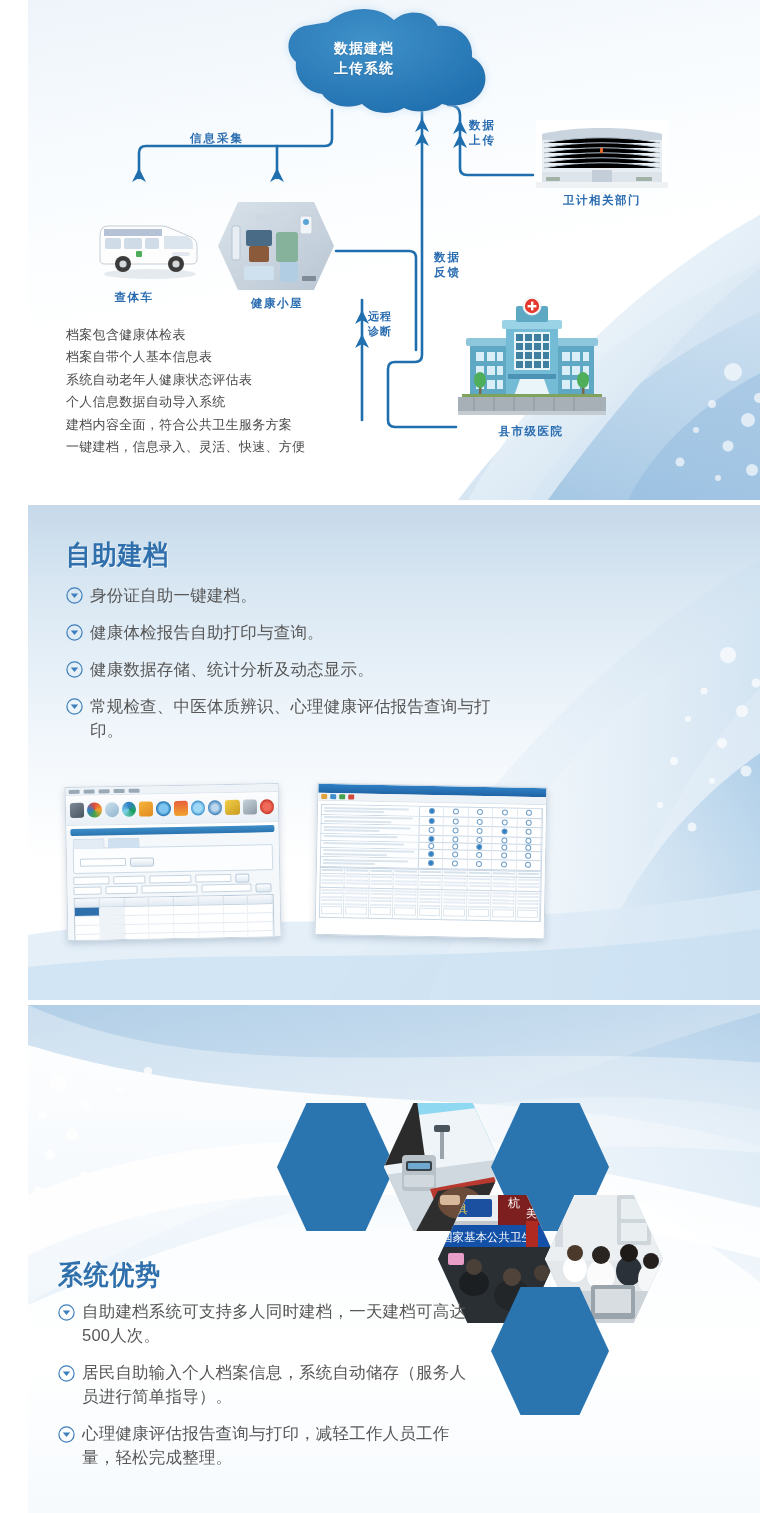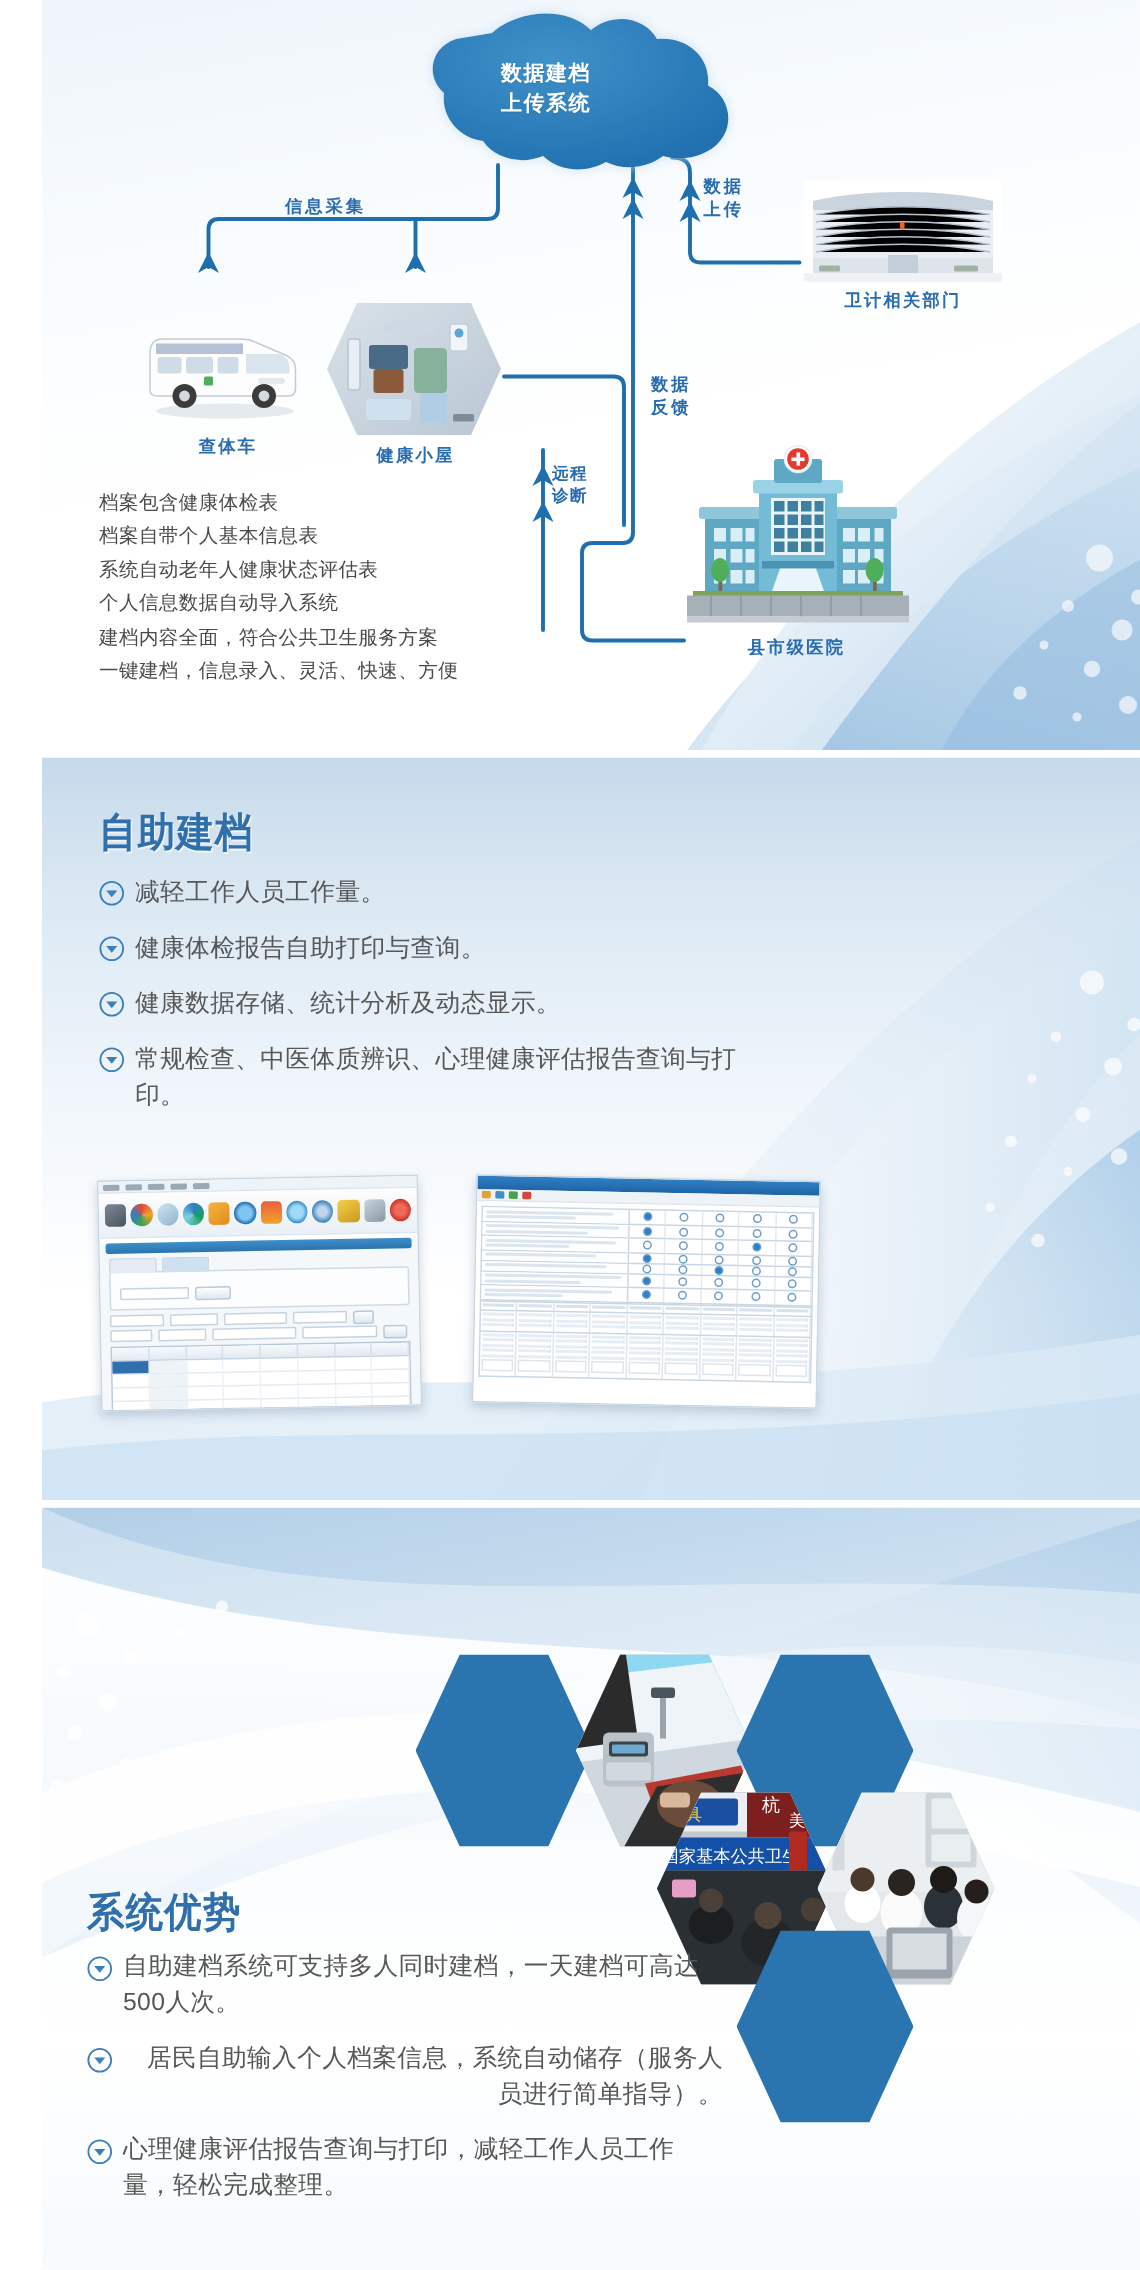--- a/index.html
+++ b/index.html
@@ -24,21 +24,21 @@
   .cloud-label{position:absolute;left:276px;top:38px;width:120px;text-align:center;color:#ffffff;
                font-size:14px;line-height:20px;font-weight:700;letter-spacing:1px;text-shadow:0 1px 1px rgba(0,0,0,.12);}
 
   .flow-lbl{position:absolute;color:#2a6cb0;font-weight:700;font-size:11.5px;letter-spacing:2px;line-height:15px;}
   .lbl-collect{left:162px;top:131px;}
   .lbl-upload{left:441px;top:118px;text-align:left;}
   .lbl-feedback{left:406px;top:250px;}
   .lbl-remote{left:340px;top:309px;}
 
   .node-cap{position:absolute;color:#2a6cb0;font-weight:700;font-size:11.5px;letter-spacing:1.5px;text-align:center;}
-  .cap-car{left:84px;top:290px;width:80px;}
+  .cap-car{left:66px;top:290px;width:80px;}
   .cap-hut{left:203px;top:296px;width:92px;}
   .cap-gov{left:508px;top:193px;width:132px;}
   .cap-hos{left:423px;top:424px;width:160px;}
 
   .s1-list{position:absolute;left:38px;top:324px;color:#4a4a4a;font-size:13px;line-height:22.4px;letter-spacing:.3px;}
   .s1-list div{white-space:nowrap;}
 
   
   .img-card{position:absolute;overflow:hidden;}
 
@@ -427,21 +427,21 @@
     </div>
 
     <div class="bullets" style="left:38px;top:78px;width:470px;">
       <div class="bullet">
         <span class="b-ico">
           <svg width="17" height="17" viewBox="0 0 17 17">
               <circle cx="8.5" cy="8.5" r="7.6" fill="none" stroke="#3d7fba" stroke-width="1.2"></circle>
               <path d="M4.8,6.6 L8.5,11.1 L12.2,6.6 Z" fill="#3d7fba"></path>
             </svg>
         </span>
-        <span class="b-txt">减轻工作人员工作量。</span>
+        <span class="b-txt">身份证自助一键建档。</span>
       </div>
       <div class="bullet">
         <span class="b-ico">
           <svg width="17" height="17" viewBox="0 0 17 17">
               <circle cx="8.5" cy="8.5" r="7.6" fill="none" stroke="#3d7fba" stroke-width="1.2"></circle>
               <path d="M4.8,6.6 L8.5,11.1 L12.2,6.6 Z" fill="#3d7fba"></path>
             </svg>
         </span>
         <span class="b-txt">健康体检报告自助打印与查询。</span>
       </div>
@@ -1011,21 +1011,21 @@
         </span>
         <span class="b-txt" style="display:block;width:400px;">自助建档系统可支持多人同时建档，一天建档可高达500人次。</span>
       </div>
       <div class="bullet">
         <span class="b-ico" style="margin-top:5px;">
           <svg width="17" height="17" viewBox="0 0 17 17">
               <circle cx="8.5" cy="8.5" r="7.6" fill="none" stroke="#3d7fba" stroke-width="1.2"></circle>
               <path d="M4.8,6.6 L8.5,11.1 L12.2,6.6 Z" fill="#3d7fba"></path>
             </svg>
         </span>
-        <span class="b-txt" style="display:block;width:400px;text-align:right;">居民自助输入个人档案信息，系统自动储存（服务人员进行简单指导）。</span>
+        <span class="b-txt" style="display:block;width:400px;">居民自助输入个人档案信息，系统自动储存（服务人员进行简单指导）。</span>
       </div>
       <div class="bullet">
         <span class="b-ico" style="margin-top:5px;">
           <svg width="17" height="17" viewBox="0 0 17 17">
               <circle cx="8.5" cy="8.5" r="7.6" fill="none" stroke="#3d7fba" stroke-width="1.2"></circle>
               <path d="M4.8,6.6 L8.5,11.1 L12.2,6.6 Z" fill="#3d7fba"></path>
             </svg>
         </span>
         <span class="b-txt" style="display:block;width:400px;">心理健康评估报告查询与打印，减轻工作人员工作量，轻松完成整理。</span>
       </div>

